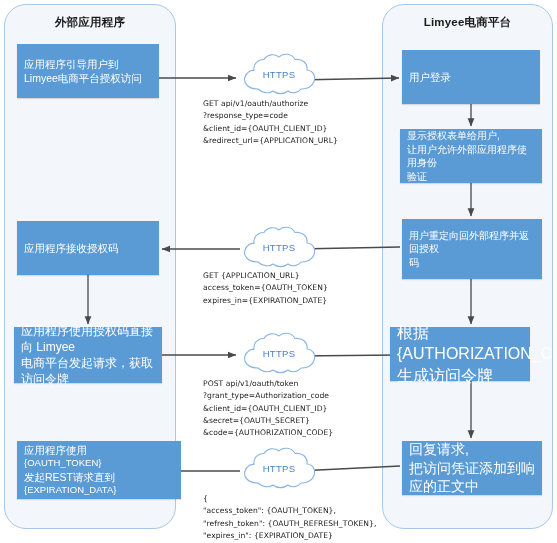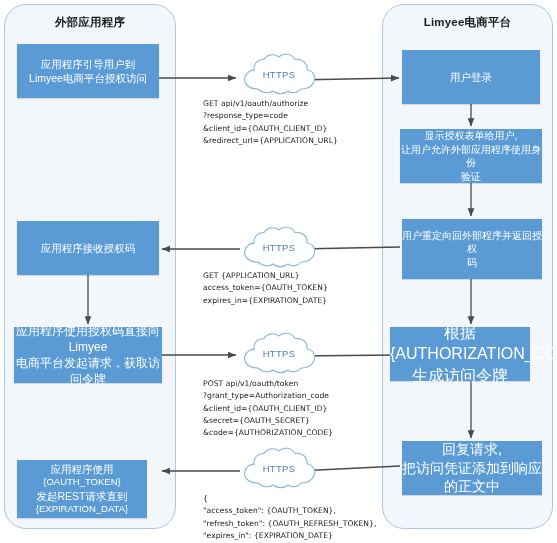--- a/index.html
+++ b/index.html
@@ -48,34 +48,34 @@
 
   
   .node {
     position: absolute;
     background: #5b9bd5;
     color: #ffffff;
     box-sizing: border-box;
     display: flex;
     align-items: center;
     justify-content: center;
-    text-align: center;
+    text-align: left;
     font-size: 10.5px;
     line-height: 1.35;
-    padding: 3px 0;
+    padding: 3px 7px;
     box-shadow: 0 1px 1px rgba(0,0,0,0.12);
   }
   .node span { display: block; width: 100%; }
   .node .small { font-size: 9.5px; }
 
   
   #node-l1 { left: 17px;  top: 44px;  width: 142px; height: 54px; }
   #node-l2 { left: 17px;  top: 221px; width: 142px; height: 54px; }
   #node-l3 { left: 14px;  top: 327px; width: 148px; height: 56px; font-size: 12px; }
-  #node-l4 { left: 17px;  top: 441px; width: 130px; height: 58px; margin-top: 19px; }
+  #node-l4 { left: 17px;  top: 441px; width: 164px; height: 58px; }
 
   
   #node-r1 { left: 402px; top: 50px;  width: 138px; height: 54px; }
   #node-r2 { left: 400px; top: 129px; width: 142px; height: 54px; font-size: 10px; }
   #node-r3 { left: 402px; top: 219px; width: 140px; height: 60px; font-size: 10px; }
   #node-r4 { left: 390px; top: 327px; width: 140px; height: 54px; font-size: 16px; }
   #node-r5 { left: 402px; top: 441px; width: 140px; height: 54px; font-size: 14px; }
 
   
   .cloud {

